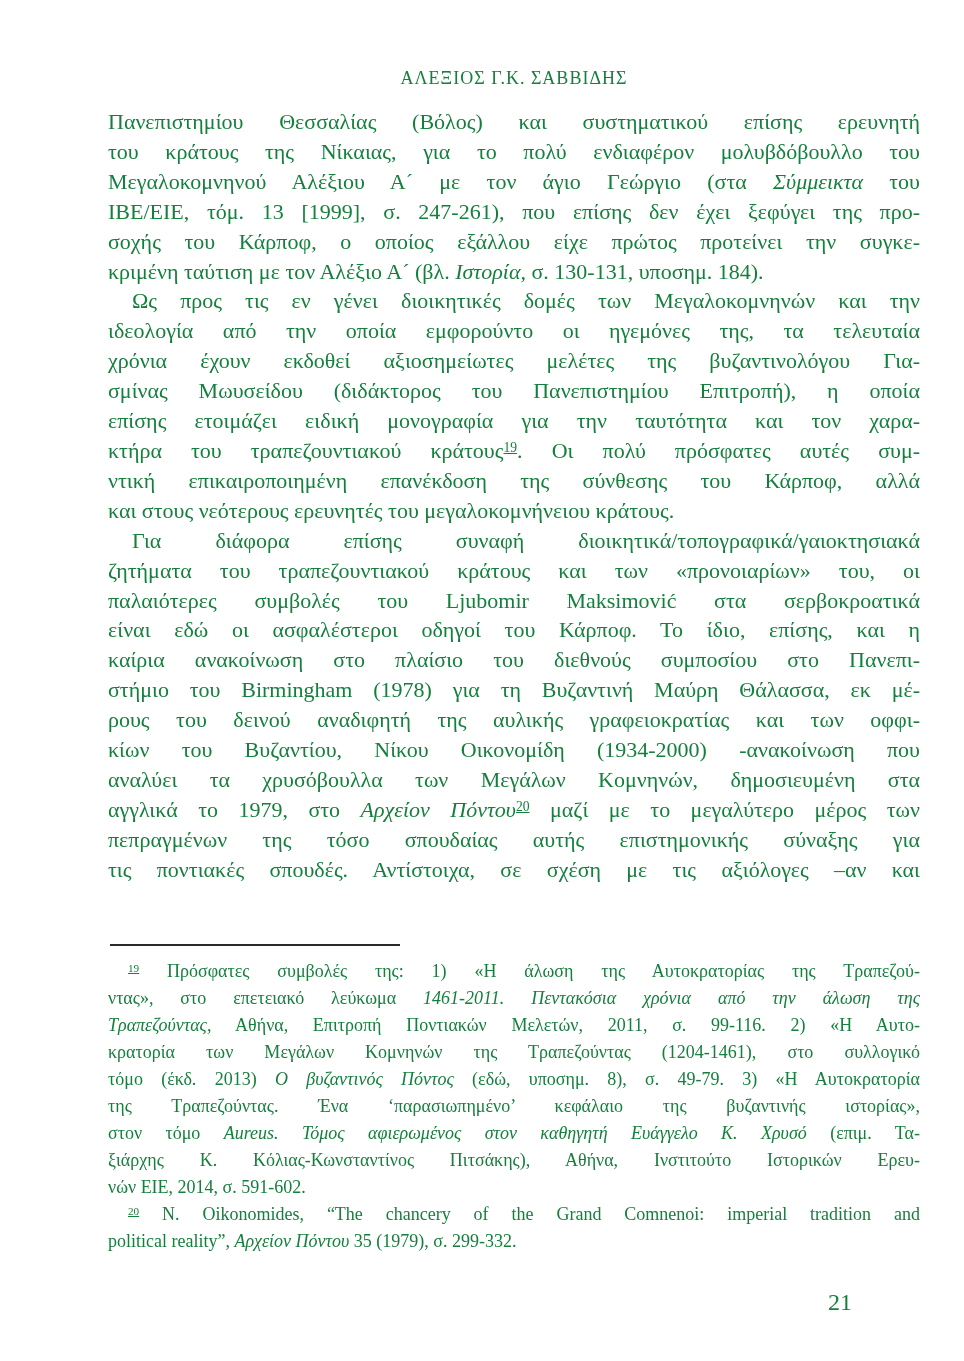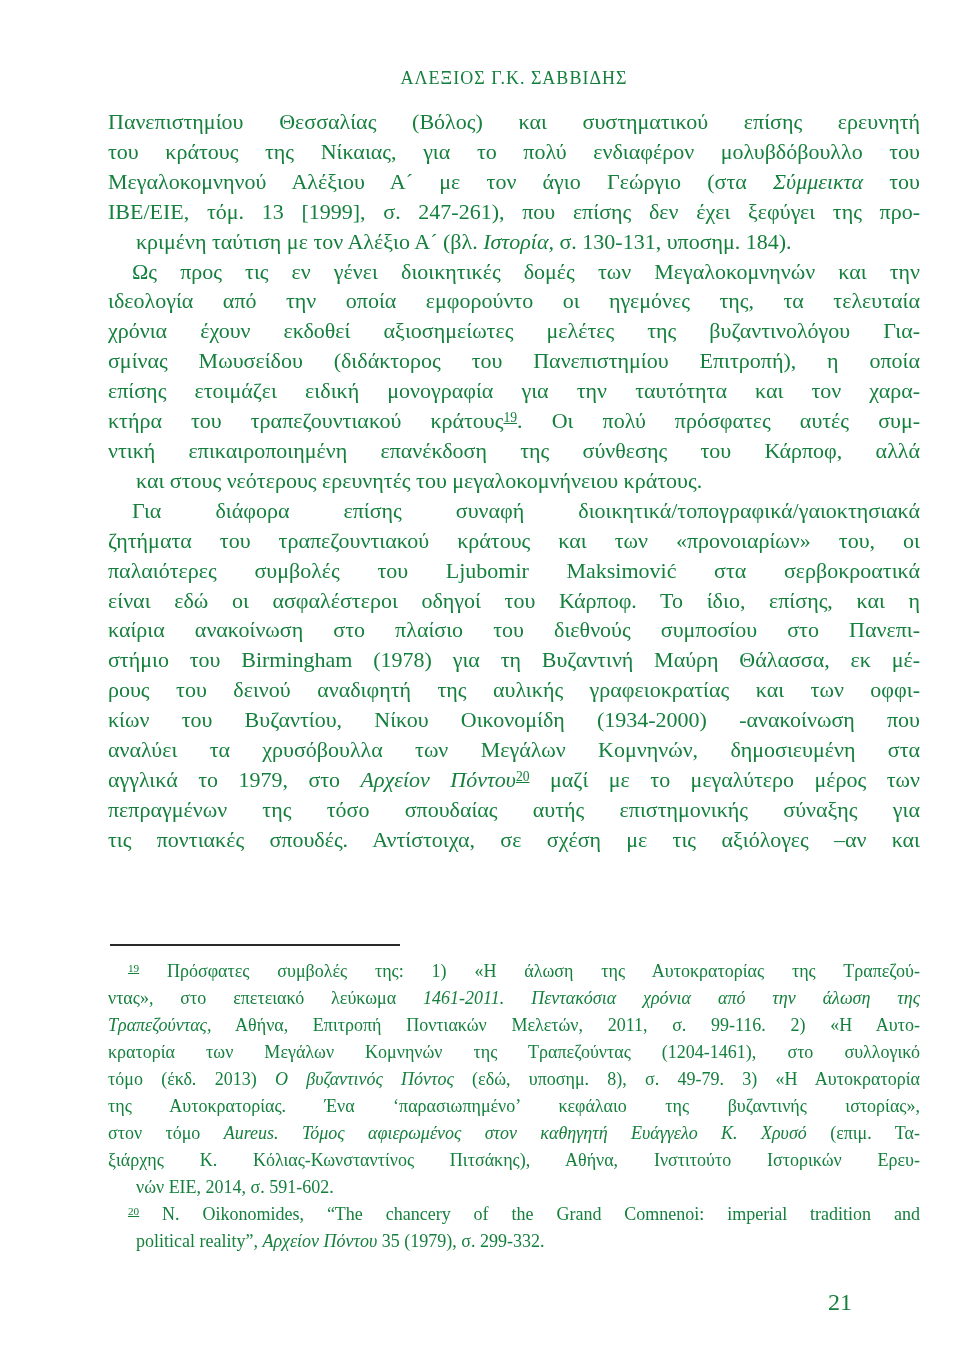--- a/index.html
+++ b/index.html
@@ -58,21 +58,20 @@
     text-align: right;
     font-size: 24px;
   }
   .line {
     text-align: justify;
     text-align-last: justify;
   }
   .line.last {
     text-align: left;
     text-align-last: left;
-    margin-left: 28px;
   }
   .line.indent-body { text-indent: 24px; }
   .line.indent-note { text-indent: 20px; }
   .it { font-style: italic; }
   .sup {
     font-size: 0.62em;
     line-height: 0;
     position: relative;
     top: -0.45em;
     text-decoration: underline;
@@ -83,20 +82,21 @@
 
 <div class="page">
   <div class="running-head">ΑΛΕΞΙΟΣ Γ.Κ. ΣΑΒΒΙΔΗΣ</div>
 
   <div class="body-text" id="body-container">
       <div>
         <div class="line"><span>Πανεπιστημίου Θεσσαλίας (Βόλος) και συστηματικού επίσης ερευνητή</span></div>
         <div class="line"><span>του κράτους της Νίκαιας, για το πολύ ενδιαφέρον μολυβδόβουλλο του</span></div>
         <div class="line"><span>Μεγαλοκομνηνού Αλέξιου Α´ με τον άγιο Γεώργιο (στα </span><span class="it">Σύμμεικτα</span><span> του</span></div>
         <div class="line"><span>ΙΒΕ/ΕΙΕ, τόμ. 13 [1999], σ. 247-261), που επίσης δεν έχει ξεφύγει της προ-</span></div>
+        <div class="line"><span>σοχής του Κάρποφ, ο οποίος εξάλλου είχε πρώτος προτείνει την συγκε-</span></div>
         <div class="line last"><span>κριμένη ταύτιση με τον Αλέξιο Α´ (βλ. </span><span class="it">Ιστορία,</span><span> σ. 130-131, υποσημ. 184).</span></div>
       </div>
       <div>
         <div class="line indent-body"><span>Ως προς τις εν γένει διοικητικές δομές των Μεγαλοκομνηνών και την</span></div>
         <div class="line"><span>ιδεολογία από την οποία εμφορούντο οι ηγεμόνες της, τα τελευταία</span></div>
         <div class="line"><span>χρόνια έχουν εκδοθεί αξιοσημείωτες μελέτες της βυζαντινολόγου Για-</span></div>
         <div class="line"><span>σμίνας Μωυσείδου (διδάκτορος του Πανεπιστημίου Επιτροπή), η οποία</span></div>
         <div class="line"><span>επίσης ετοιμάζει ειδική μονογραφία για την ταυτότητα και τον χαρα-</span></div>
         <div class="line"><span>κτήρα του τραπεζουντιακού κράτους</span><span class="sup">19</span><span>. Οι πολύ πρόσφατες αυτές συμ-</span></div>
         <div class="line"><span>ντική επικαιροποιημένη επανέκδοση της σύνθεσης του Κάρποφ, αλλά</span></div>
@@ -120,21 +120,21 @@
 
   <div class="footnote-sep"></div>
 
   <div class="footnotes" id="footnotes-container">
       <div>
         <div class="line indent-note"><span class="sup">19</span><span> Πρόσφατες συμβολές της: 1) «Η άλωση της Αυτοκρατορίας της Τραπεζού-</span></div>
         <div class="line"><span>ντας», στο επετειακό λεύκωμα </span><span class="it">1461-2011. Πεντακόσια χρόνια από την άλωση της</span></div>
         <div class="line"><span class="it">Τραπεζούντας,</span><span> Αθήνα, Επιτροπή Ποντιακών Μελετών, 2011, σ. 99-116. 2) «Η Αυτο-</span></div>
         <div class="line"><span>κρατορία των Μεγάλων Κομνηνών της Τραπεζούντας (1204-1461), στο συλλογικό</span></div>
         <div class="line"><span>τόμο (έκδ. 2013) </span><span class="it">Ο βυζαντινός Πόντος</span><span> (εδώ, υποσημ. 8), σ. 49-79. 3) «Η Αυτοκρατορία</span></div>
-        <div class="line"><span>της Αυτοκρατορίας. Ένα ‘παρασιωπημένο’ κεφάλαιο της βυζαντινής ιστορίας»,</span></div>
+        <div class="line"><span>της Τραπεζούντας. Ένα ‘παρασιωπημένο’ κεφάλαιο της βυζαντινής ιστορίας»,</span></div>
         <div class="line"><span>στον τόμο </span><span class="it">Aureus. Τόμος αφιερωμένος στον καθηγητή Ευάγγελο Κ. Χρυσό</span><span> (επιμ. Τα-</span></div>
         <div class="line"><span>ξιάρχης Κ. Κόλιας-Κωνσταντίνος Πιτσάκης), Αθήνα, Ινστιτούτο Ιστορικών Ερευ-</span></div>
         <div class="line last"><span>νών ΕΙΕ, 2014, σ. 591-602.</span></div>
       </div>
       <div>
         <div class="line indent-note"><span class="sup">20</span><span> N. Oikonomides, “The chancery of the Grand Comnenoi: imperial tradition and</span></div>
         <div class="line last"><span>political reality”, </span><span class="it">Αρχείον Πόντου</span><span> 35 (1979), σ. 299-332.</span></div>
       </div>
     </div>
 

